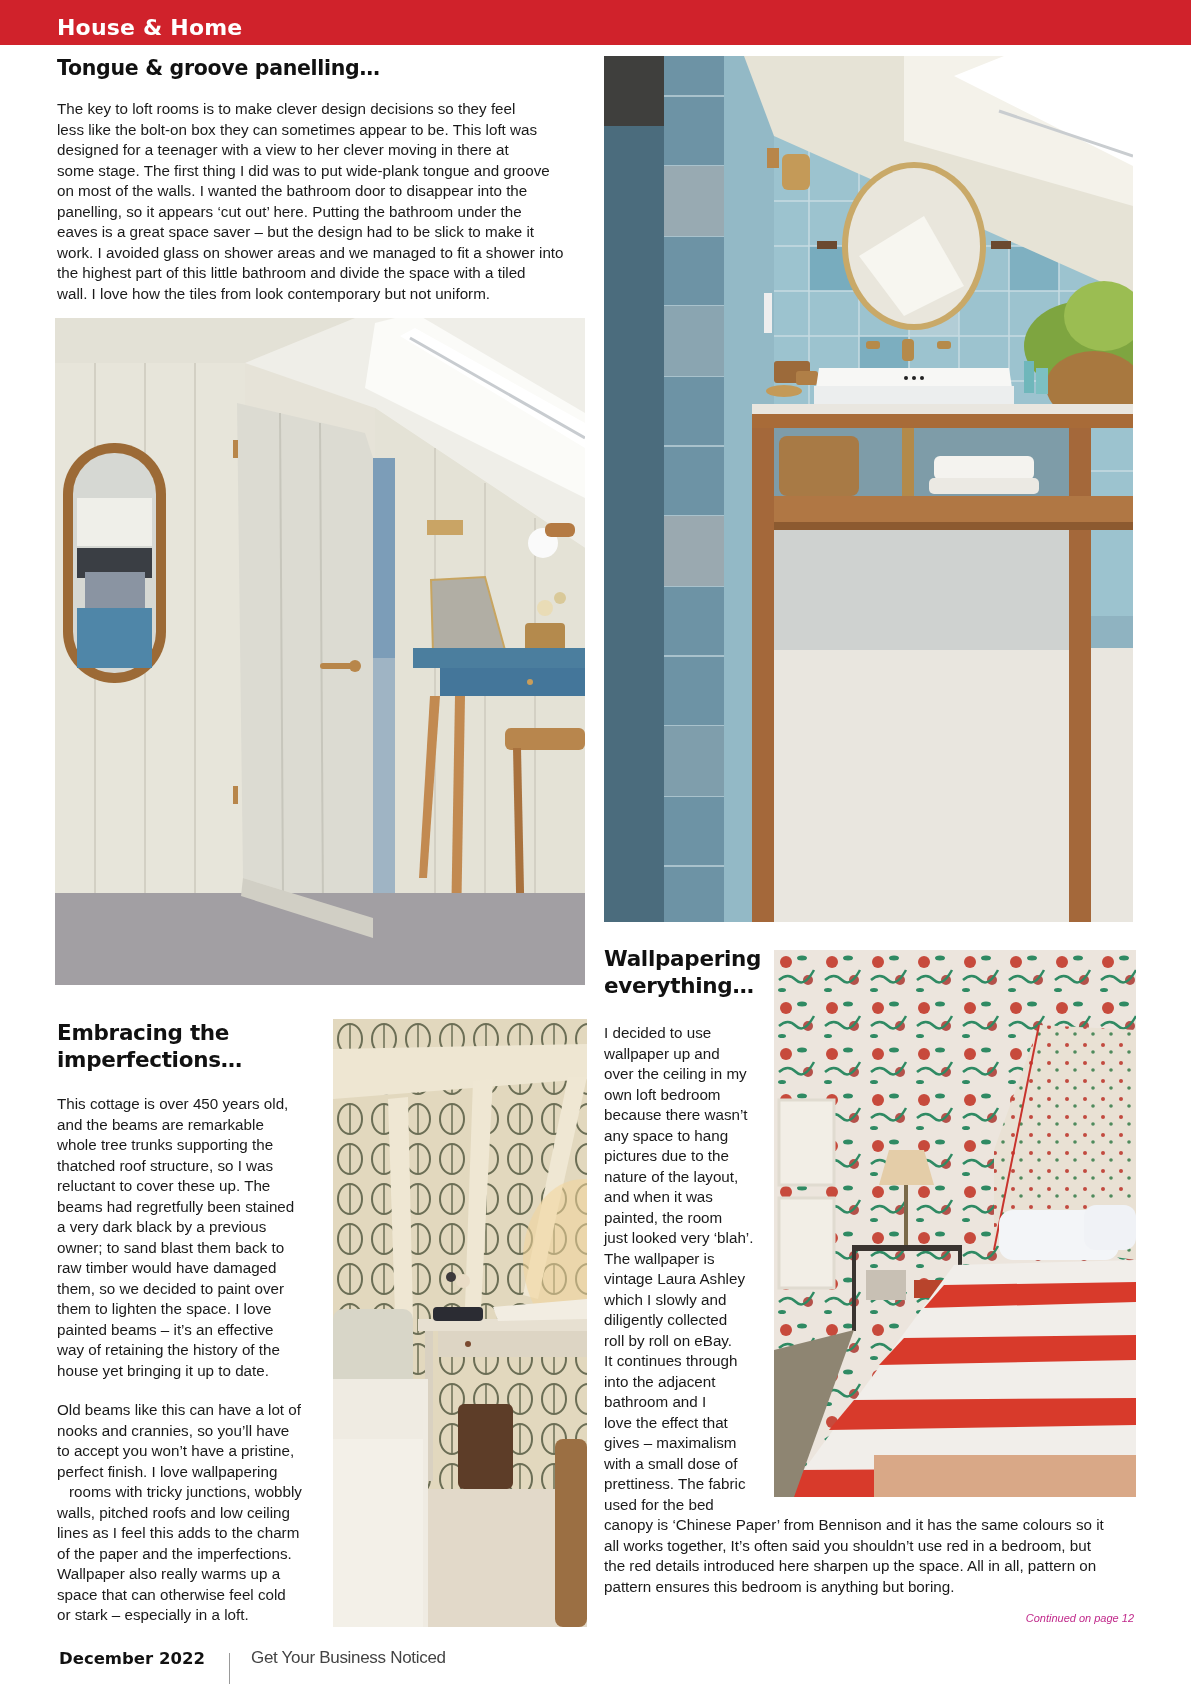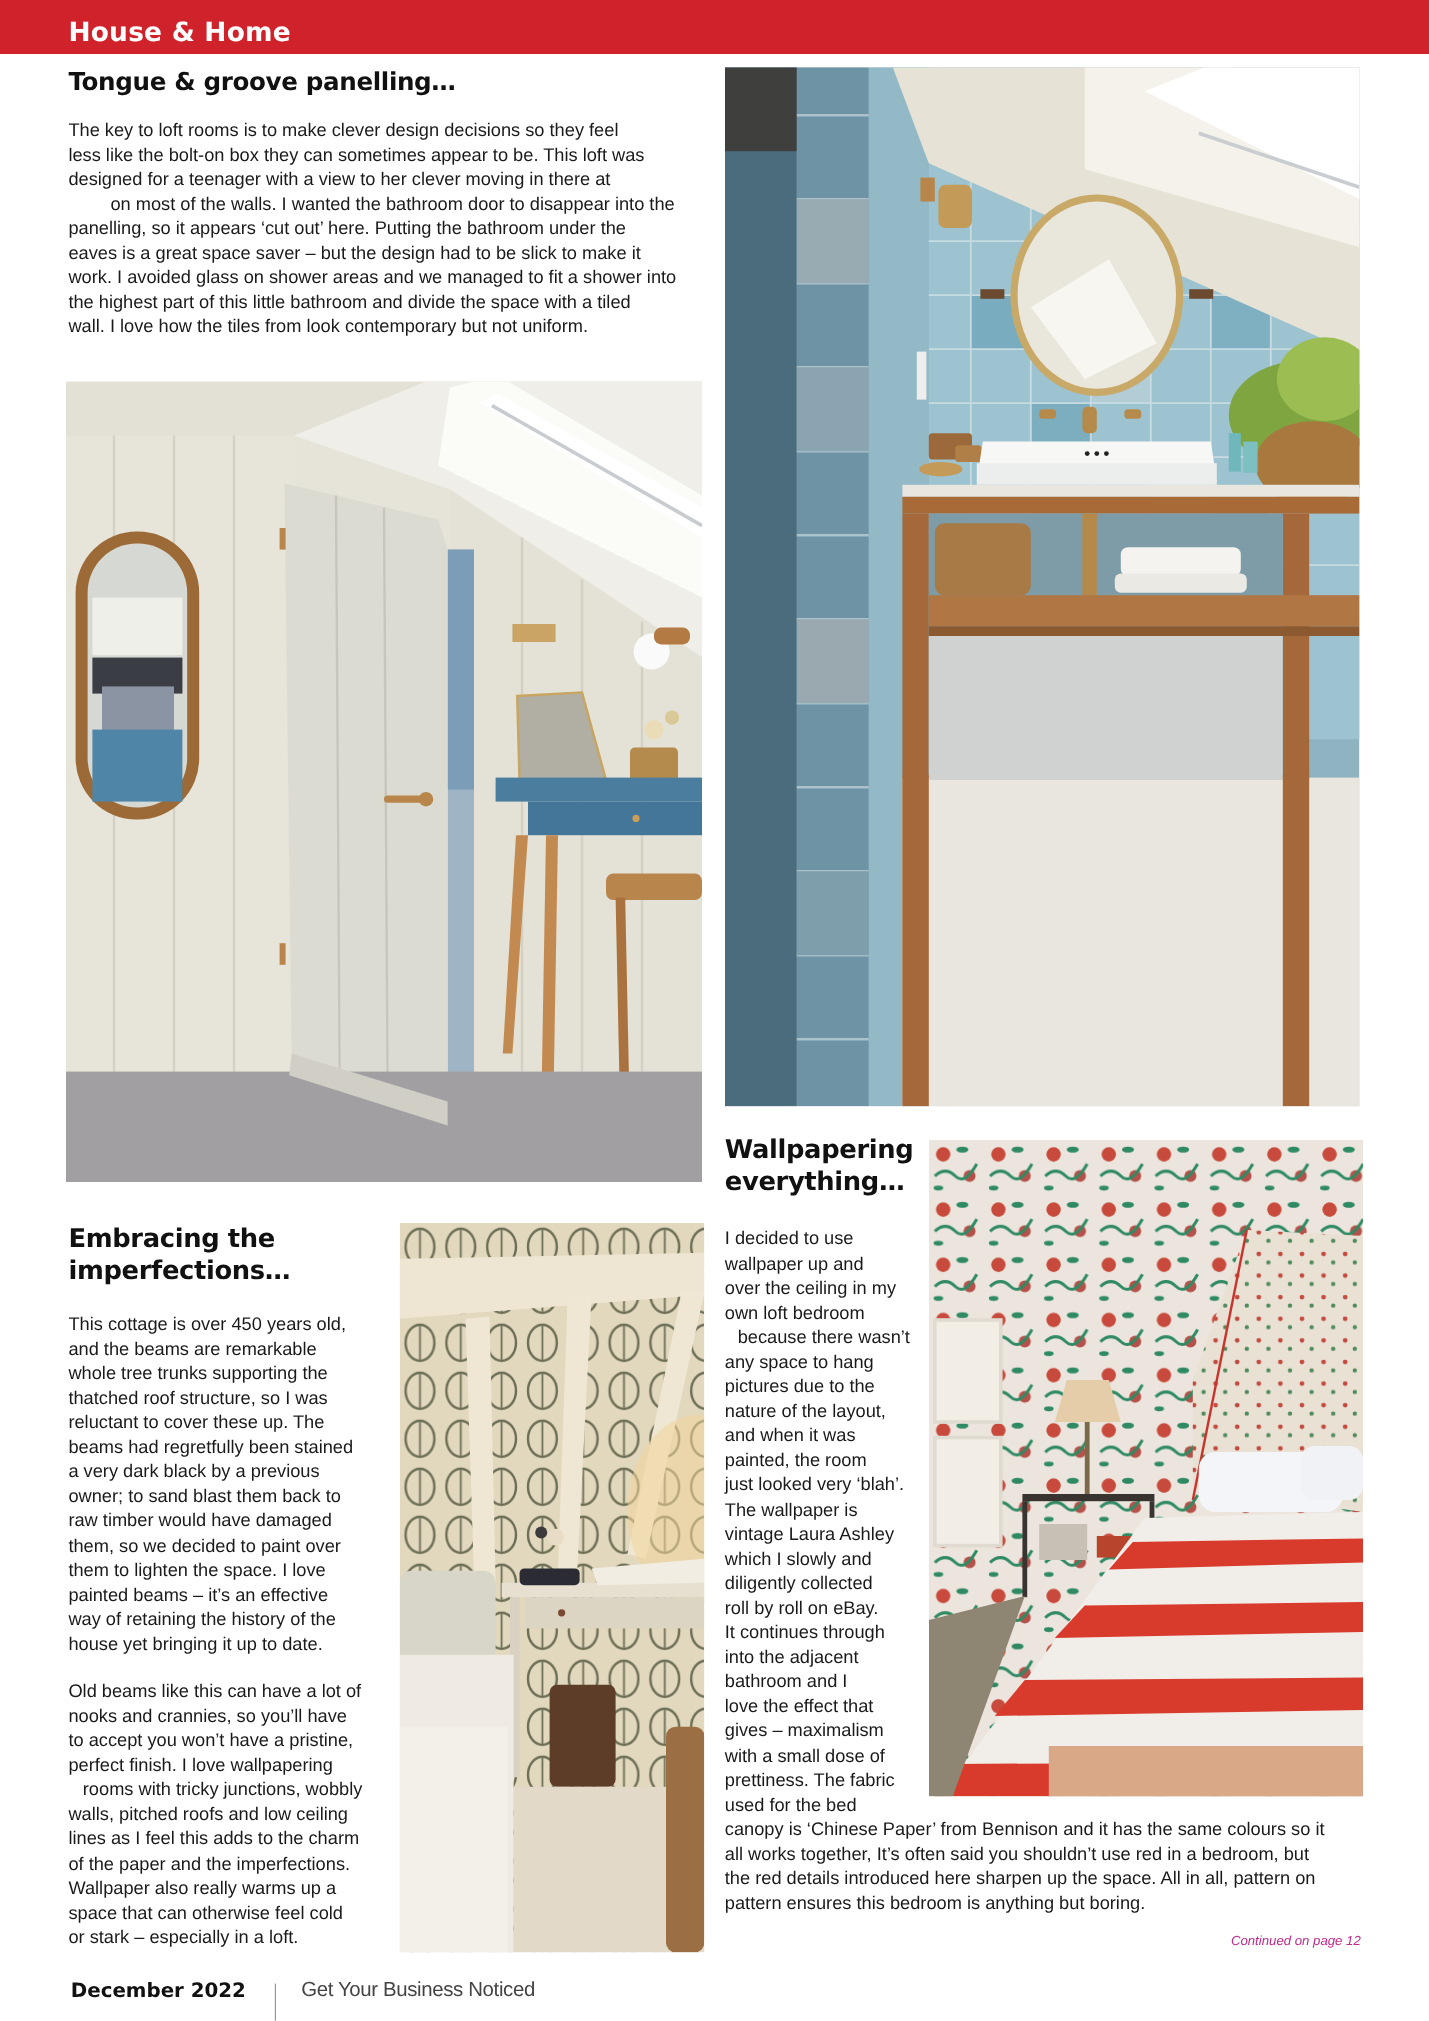--- a/index.html
+++ b/index.html
@@ -23,21 +23,22 @@
 <body>
 
 <div class="topbar"></div>
 <div class="section-title">House &amp; Home</div>
 
 <div class="heading" style="left:57px; top:56px; font-size:20.5px;">Tongue &amp; groove panelling…</div>
 <div class="body-text" id="a1" style="left:57px; top:99px; width:540px;">
     <div style="white-space: nowrap;">The key to loft rooms is to make clever design decisions so they feel</div>
     <div style="white-space: nowrap;">less like the bolt-on box they can sometimes appear to be. This loft was</div>
     <div style="white-space: nowrap;">designed for a teenager with a view to her clever moving in there at</div>
-    <div style="white-space: nowrap; margin-left: 35px;">on most of the walls. I wanted the bathroom door to disappear into the</div>
+    <div style="white-space: nowrap;">some stage. The first thing I did was to put wide-plank tongue and groove</div>
+    <div style="white-space: nowrap;">on most of the walls. I wanted the bathroom door to disappear into the</div>
     <div style="white-space: nowrap;">panelling, so it appears ‘cut out’ here. Putting the bathroom under the</div>
     <div style="white-space: nowrap;">eaves is a great space saver – but the design had to be slick to make it</div>
     <div style="white-space: nowrap;">work. I avoided glass on shower areas and we managed to fit a shower into</div>
     <div style="white-space: nowrap;">the highest part of this little bathroom and divide the space with a tiled</div>
     <div style="white-space: nowrap;">wall. I love how the tiles from look contemporary but not uniform.</div>
   </div>
 
 <div class="photo" style="left:55px; top:318px; width:530px; height:667px; background:#e9e6dc;">
   <svg width="530" height="667" viewBox="0 0 530 667" preserveAspectRatio="none">
     <rect x="0" y="0" width="530" height="667" fill="#e6e3d8"></rect>
@@ -304,21 +305,21 @@
 
 <div class="heading" style="left:604px; top:946px; font-size:21.5px;">
   <div>Wallpapering</div>
   <div>everything…</div>
 </div>
 <div class="body-text" id="a3n" style="left:604px; top:1023px; width:165px;">
     <div style="white-space: nowrap;">I decided to use</div>
     <div style="white-space: nowrap;">wallpaper up and</div>
     <div style="white-space: nowrap;">over the ceiling in my</div>
     <div style="white-space: nowrap;">own loft bedroom</div>
-    <div style="white-space: nowrap; text-align: center;">because there wasn’t</div>
+    <div style="white-space: nowrap;">because there wasn’t</div>
     <div style="white-space: nowrap;">any space to hang</div>
     <div style="white-space: nowrap;">pictures due to the</div>
     <div style="white-space: nowrap;">nature of the layout,</div>
     <div style="white-space: nowrap;">and when it was</div>
     <div style="white-space: nowrap;">painted, the room</div>
     <div style="white-space: nowrap;">just looked very ‘blah’.</div>
     <div style="white-space: nowrap;">The wallpaper is</div>
     <div style="white-space: nowrap;">vintage Laura Ashley</div>
     <div style="white-space: nowrap;">which I slowly and</div>
     <div style="white-space: nowrap;">diligently collected</div>

